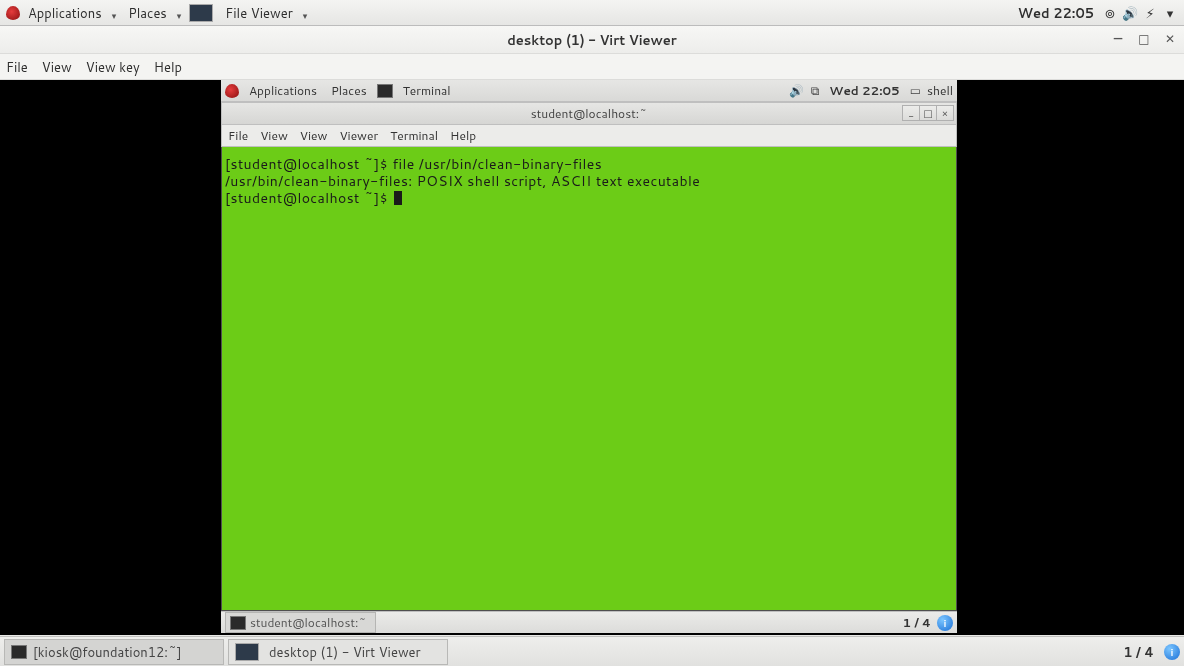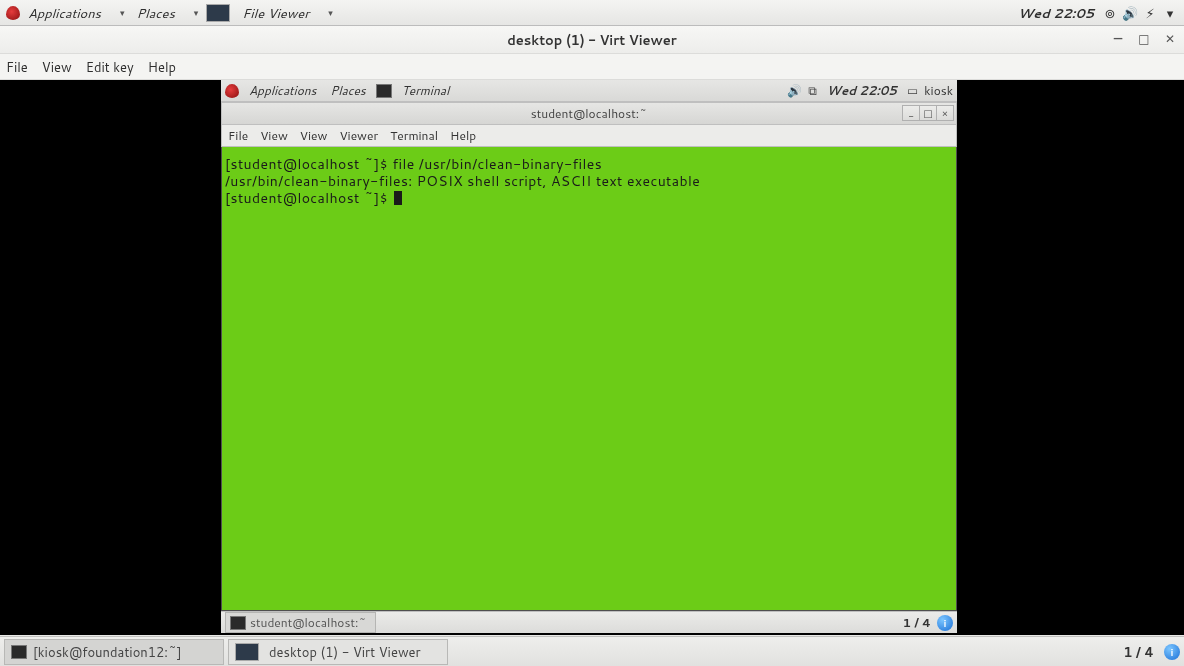--- a/index.html
+++ b/index.html
@@ -2,21 +2,21 @@
 <html><head>
 <meta charset="utf-8">
 <style>
 * { margin:0; padding:0; box-sizing:border-box; font-family:"Cantarell","DejaVu Sans",sans-serif; }
 body { width:1184px; height:666px; background:#e8e8e6; overflow:hidden; font-size:13px; color:#2e2e2e; }
 
 
 .host-top { height:26px; background:linear-gradient(#f4f4f2,#e6e6e4); border-bottom:1px solid #bcbcbc; display:flex; align-items:center; padding:0 6px; gap:4px; }
 .host-top .spacer { flex:1; }
 .rh-icon { width:14px; height:14px; background:radial-gradient(circle at 40% 40%,#e63c3c,#8a1010); border-radius:50% 50% 50% 50%/60% 60% 40% 40%; display:inline-block; }
-.menu-item { padding:2px 4px; display:flex; align-items:center; gap:19px; cursor:default;font-style:italic; }
+.menu-item { padding:2px 4px; display:flex; align-items:flex-end; gap:10px; cursor:default; }
 .dropdown-arrow { font-size:9px; color:#555; }
 .host-top .sys-icon { width:16px; text-align:center; color:#333; font-size:13px; }
 .task-icon { width:24px; height:18px; background:#2d3a4a; border:1px solid #aaa; display:inline-flex; align-items:center; justify-content:center; color:#d2d2d2; font-size:8px; margin-right:4px; }
 
 
 .vv-title { height:28px; background:linear-gradient(#f7f7f5,#ededeb); display:flex; align-items:center; justify-content:center; position:relative; border-bottom:1px solid #dcdcda; font-weight:bold; color:#333; font-size:13px; }
 .vv-title .win-controls { position:absolute; right:6px; top:4px; display:flex; gap:10px; }
 .win-btn { width:16px; height:16px; display:flex; align-items:center; justify-content:center; font-size:12px; color:#555; }
 
 
@@ -87,21 +87,21 @@
   <div class="win-controls">
     <span class="win-btn">—</span>
     <span class="win-btn">□</span>
     <span class="win-btn">✕</span>
   </div>
 </div>
 
 <div class="vv-menu">
   <span>File</span>
   <span>View</span>
-  <span>Edit key</span>
+  <span>View key</span>
   <span>Help</span>
 </div>
 
 <div class="vv-content">
 
   <div class="guest-panel">
     <span class="rh-icon"></span>
     <div class="menu-item">
         <span>Applications</span>
       </div>
@@ -112,21 +112,21 @@
     <div class="menu-item">
         <span>Terminal</span>
       </div>
     <div class="spacer"></div>
     <span class="g-icon">🔊</span>
     <span class="g-icon">⧉</span>
     <div class="menu-item" style="font-weight:bold">
         <span>Wed 22:05</span>
       </div>
     <span class="g-icon">▭</span>
-    <span>kiosk</span>
+    <span>shell</span>
   </div>
 
   <div class="gterm">
     <div class="gterm-title">
       <span>student@localhost:~</span>
       <div class="gwin-controls">
         <span class="gwin-btn">_</span>
         <span class="gwin-btn">□</span>
         <span class="gwin-btn">×</span>
       </div>

